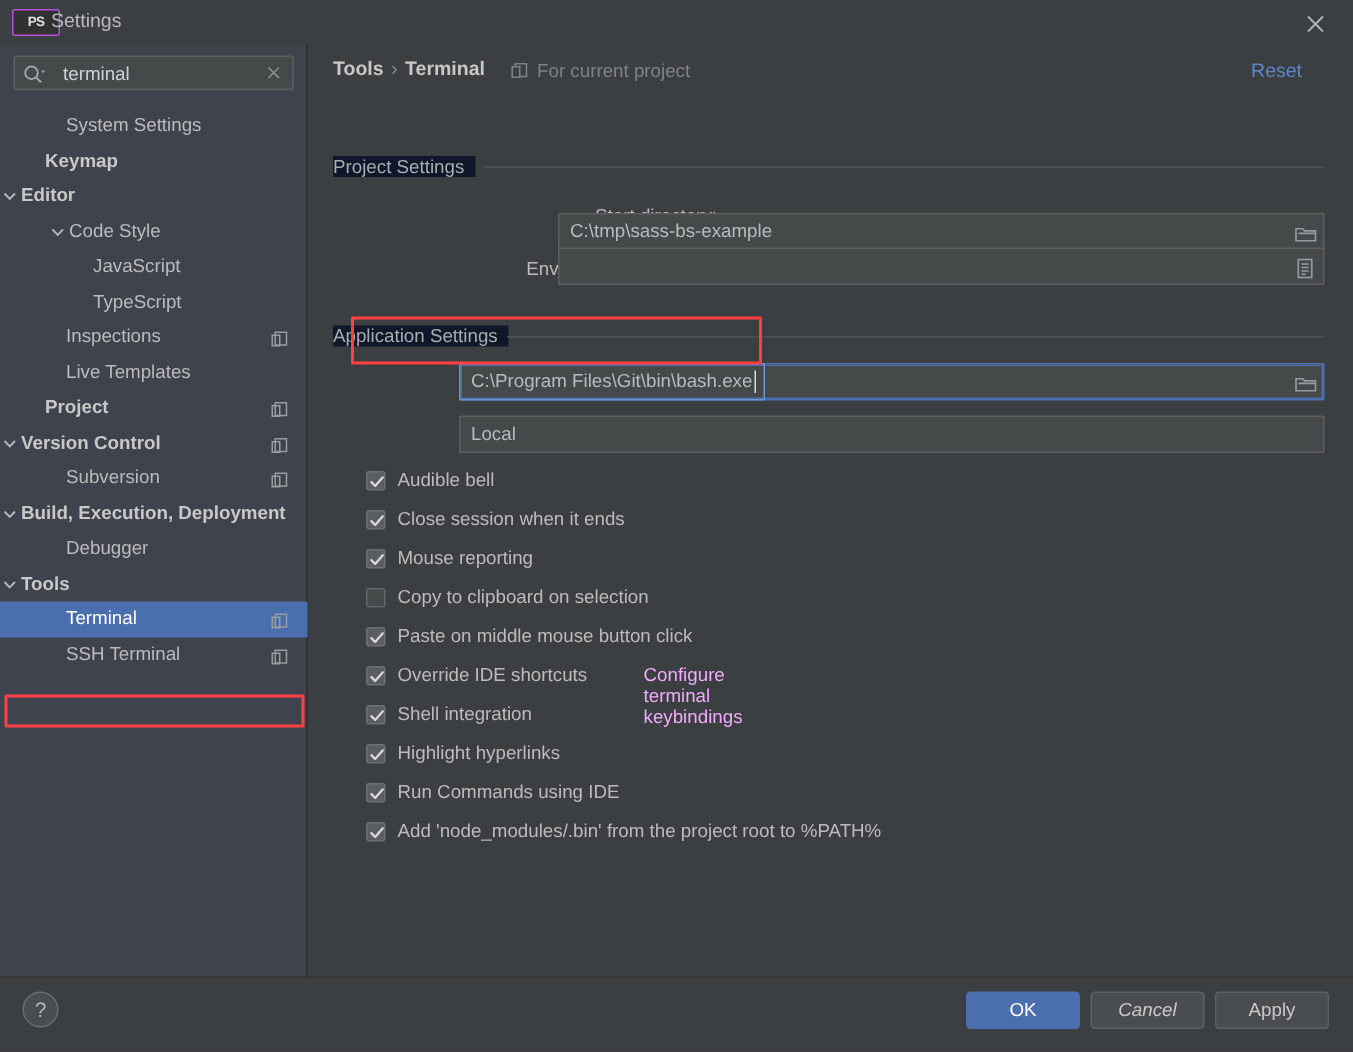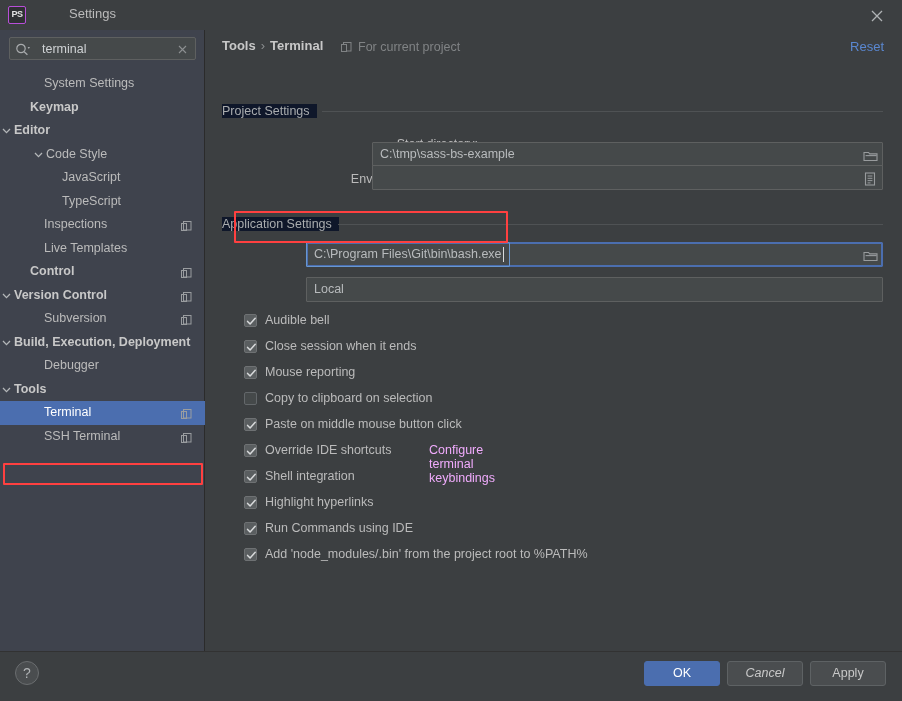--- a/index.html
+++ b/index.html
@@ -11,28 +11,28 @@
     -webkit-font-smoothing: antialiased;
   }
   #app { position: relative; width: 902px; height: 701px; background: #3c3f41; }
 
   
   .titlebar {
     position: absolute; left: 0; top: 0; width: 902px; height: 30px;
     background: #3c3f41;
   }
   .ps-logo {
-    position: absolute; left: 8px; top: 6px; width: 18px; height: 18px;
+    position: absolute; left: 8px; top: 6px; width: 32px; height: 18px;
     border: 1.5px solid #b84fd8; border-radius: 2px; background: #2f3133;
     color: #e0e0e0; font-size: 9px; font-weight: bold; line-height: 15px;
     text-align: center; letter-spacing: -0.5px;
   }
   .win-title {
     position: absolute; left: 34px; top: 6px;
-    font-size: 13px; color: #bbbbbb; margin-left: 35px;
+    font-size: 13px; color: #bbbbbb;
   }
   .close-btn {
     position: absolute; right: 14px; top: 5px; width: 22px; height: 22px;
     cursor: pointer;
   }
   .close-btn svg { display: block; }
 
   
   .sidebar {
     position: absolute; left: 0; top: 30px; width: 205px; height: 621px;
@@ -80,21 +80,21 @@
   .main { position: absolute; left: 206px; top: 30px; width: 696px; height: 621px; background: #3c3f41; }
 
   .breadcrumb { position: absolute; left: 16px; top: 8px; font-size: 13px; }
   .breadcrumb .crumb { color: #c8c8c8; font-weight: bold; }
   .breadcrumb .sep { color: #8a8d8f; margin: 0 5px; font-weight: normal; }
   .forproj {
     position: absolute; left: 152px; top: 10px; font-size: 12.5px; color: #808385;
   }
   .forproj .pi { position: absolute; left: -18px; top: 1px; width: 13px; height: 13px; }
   .reset-link {
-    position: absolute; right: 18px; top: 9px;
+    position: absolute; right: 34px; top: 9px;
     font-size: 13px; color: #5a87d0; cursor: pointer;
   }
 
   .group-title {
     position: absolute; font-size: 12.5px; color: #a9acae; background: #0f172a;
     padding-right: 7px;
   }
   .group-rule {
     position: absolute; height: 1px; background: #4f5254;
   }
@@ -229,21 +229,21 @@
           <span class="lbl" style="left:44px;text-align:center;">Inspections</span>
           <span class="proj-icon"><svg width="13" height="13" viewBox="0 0 13 13">
               <rect x="3.5" y="1.5" width="7.5" height="8.5" stroke="#9a9da0" stroke-width="1" fill="none"></rect>
               <rect x="1.5" y="3.5" width="5" height="7" stroke="#9a9da0" stroke-width="1" fill="none"></rect>
             </svg></span>
         </div>
         <div class="tree-row">
           <span class="lbl" style="left:44px;">Live Templates</span>
         </div>
         <div class="tree-row bold">
-          <span class="lbl" style="left:30px;">Control</span>
+          <span class="lbl" style="left:30px;">Project</span>
           <span class="proj-icon"><svg width="13" height="13" viewBox="0 0 13 13">
               <rect x="3.5" y="1.5" width="7.5" height="8.5" stroke="#9a9da0" stroke-width="1" fill="none"></rect>
               <rect x="1.5" y="3.5" width="5" height="7" stroke="#9a9da0" stroke-width="1" fill="none"></rect>
             </svg></span>
         </div>
         <div class="tree-row bold">
           <span class="twisty" style="left:2px;">
             <svg width="9" height="6" viewBox="0 0 9 6">
               <path d="M1 1 L4.5 4.6 L8 1" stroke="#b4b7b9" stroke-width="1.3" fill="none"></path>
             </svg>

